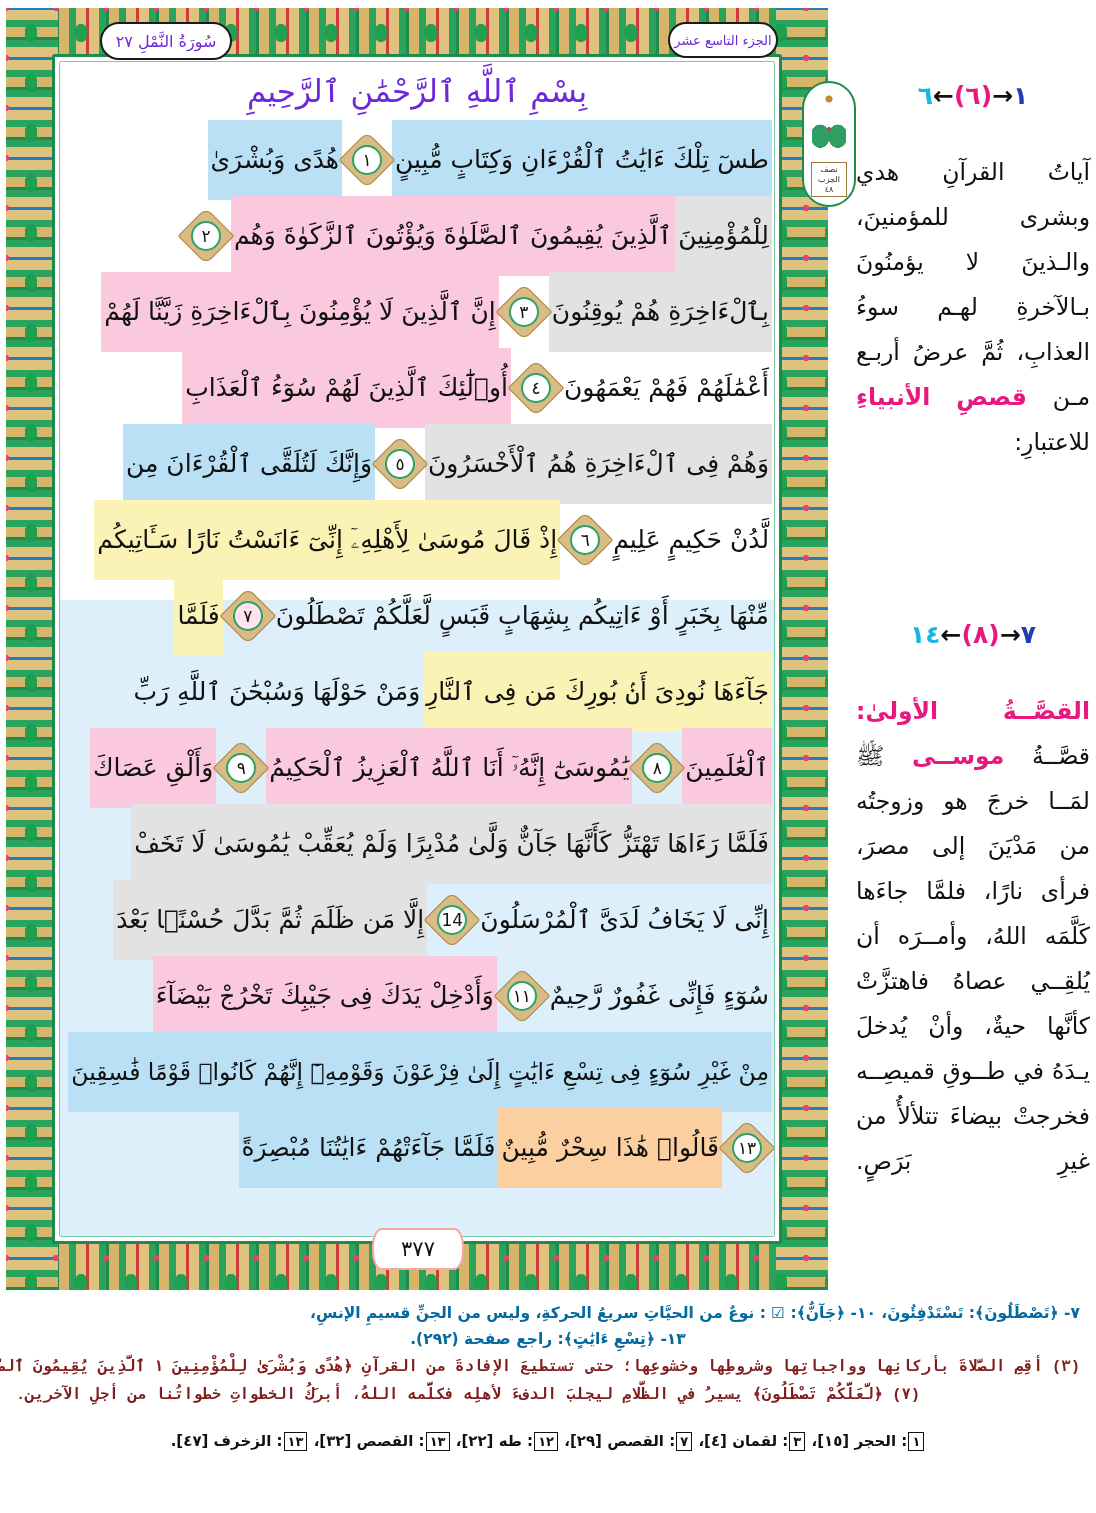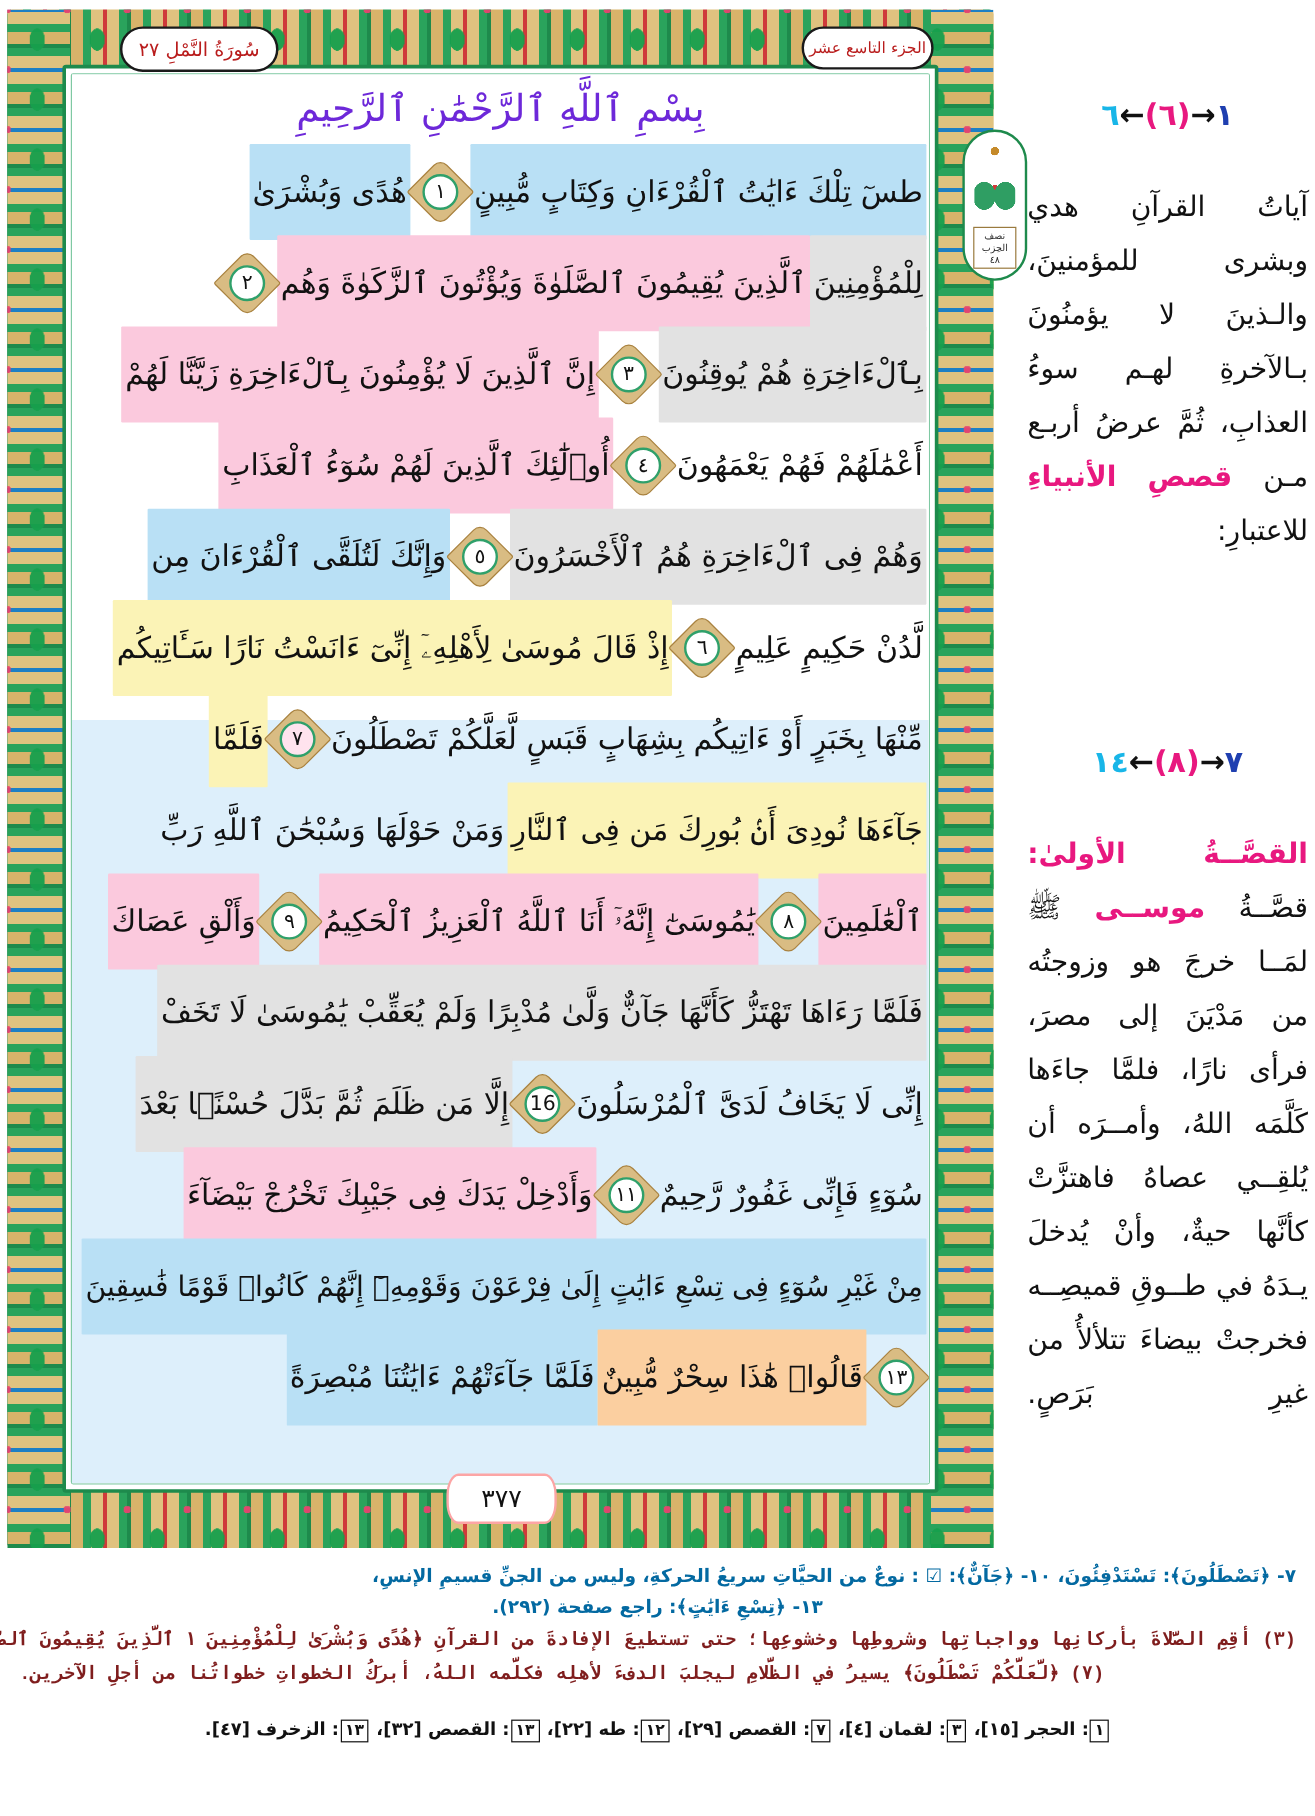--- a/index.html
+++ b/index.html
@@ -151,21 +151,21 @@
     border: 2px solid #2fa06a;
     display:flex; align-items:center; justify-content:center;
     font-size: 17px; color:#111;
     font-family: "DejaVu Sans", sans-serif;
   }
   .ayah-no.pinkfill .circle { background: #ffe3ee; }
 
   
   .hizb {
     position: absolute;
-    left: 802px; top: 108px;
+    left: 802px; top: 81px;
     width: 54px; height: 126px;
     background: #ffffff;
     border: 2px solid #1e8a4c;
     border-radius: 27px;
     display: flex; flex-direction: column;
     align-items: center; justify-content: flex-end;
     padding-bottom: 8px;
   }
   .hizb .orn {
     position:absolute; top: 10px; left: 50%; transform: translateX(-50%);
@@ -192,21 +192,21 @@
 
   
   .banner {
     position:absolute;
     background: #ffffff;
     border: 2px solid #1a1a1a;
     border-radius: 22px;
     display:flex; align-items:center; justify-content:center;
     direction: rtl;
     font-family: "DejaVu Sans", "Liberation Serif", serif;
-    color: #b91c1c;
+    color: #6d28d9;
     z-index: 6;
   }
   #surah-banner { left: 100px; top: 22px; width: 132px; height: 38px; font-size: 16px; }
   #juz-banner   { left: 668px; top: 22px; width: 110px; height: 36px; font-size: 13px; }
 
   
   .pagenum {
     position: absolute;
     left: 372px; top: 1228px;
     width: 92px; height: 42px;
@@ -318,21 +318,21 @@
         <div class="aline"><span class="seg hl-blue">طسٓ تِلْكَ ءَايَٰتُ ٱلْقُرْءَانِ وَكِتَابٍ مُّبِينٍ</span><span class="ayah-no"><span class="med"></span><span class="diamond"></span><span class="circle">١</span></span><span class="seg hl-blue">هُدًى وَبُشْرَىٰ</span></div>
         <div class="aline"><span class="seg hl-gray">لِلْمُؤْمِنِينَ</span><span class="seg hl-pink">ٱلَّذِينَ يُقِيمُونَ ٱلصَّلَوٰةَ وَيُؤْتُونَ ٱلزَّكَوٰةَ وَهُم</span><span class="ayah-no"><span class="med"></span><span class="diamond"></span><span class="circle">٢</span></span></div>
         <div class="aline"><span class="seg hl-gray">بِٱلْءَاخِرَةِ هُمْ يُوقِنُونَ</span><span class="ayah-no"><span class="med"></span><span class="diamond"></span><span class="circle">٣</span></span><span class="seg hl-pink">إِنَّ ٱلَّذِينَ لَا يُؤْمِنُونَ بِٱلْءَاخِرَةِ زَيَّنَّا لَهُمْ</span></div>
         <div class="aline"><span class="seg hl-none">أَعْمَٰلَهُمْ فَهُمْ يَعْمَهُونَ</span><span class="ayah-no"><span class="med"></span><span class="diamond"></span><span class="circle">٤</span></span><span class="seg hl-pink">أُو۟لَٰٓئِكَ ٱلَّذِينَ لَهُمْ سُوٓءُ ٱلْعَذَابِ</span></div>
         <div class="aline"><span class="seg hl-gray">وَهُمْ فِى ٱلْءَاخِرَةِ هُمُ ٱلْأَخْسَرُونَ</span><span class="ayah-no"><span class="med"></span><span class="diamond"></span><span class="circle">٥</span></span><span class="seg hl-blue">وَإِنَّكَ لَتُلَقَّى ٱلْقُرْءَانَ مِن</span></div>
         <div class="aline"><span class="seg hl-none">لَّدُنْ حَكِيمٍ عَلِيمٍ</span><span class="ayah-no"><span class="med"></span><span class="diamond"></span><span class="circle">٦</span></span><span class="seg hl-yellow">إِذْ قَالَ مُوسَىٰ لِأَهْلِهِۦٓ إِنِّىٓ ءَانَسْتُ نَارًا سَـَٔاتِيكُم</span></div>
         <div class="aline"><span class="seg hl-none">مِّنْهَا بِخَبَرٍ أَوْ ءَاتِيكُم بِشِهَابٍ قَبَسٍ لَّعَلَّكُمْ تَصْطَلُونَ</span><span class="ayah-no pinkfill"><span class="med"></span><span class="diamond"></span><span class="circle">٧</span></span><span class="seg hl-yellow">فَلَمَّا</span></div>
         <div class="aline"><span class="seg hl-yellow">جَآءَهَا نُودِىَ أَنۢ بُورِكَ مَن فِى ٱلنَّارِ</span><span class="seg hl-none">وَمَنْ حَوْلَهَا وَسُبْحَٰنَ ٱللَّهِ رَبِّ</span></div>
         <div class="aline"><span class="seg hl-pink">ٱلْعَٰلَمِينَ</span><span class="ayah-no"><span class="med"></span><span class="diamond"></span><span class="circle">٨</span></span><span class="seg hl-pink">يَٰمُوسَىٰٓ إِنَّهُۥٓ أَنَا ٱللَّهُ ٱلْعَزِيزُ ٱلْحَكِيمُ</span><span class="ayah-no"><span class="med"></span><span class="diamond"></span><span class="circle">٩</span></span><span class="seg hl-pink">وَأَلْقِ عَصَاكَ</span></div>
         <div class="aline"><span class="seg hl-gray">فَلَمَّا رَءَاهَا تَهْتَزُّ كَأَنَّهَا جَآنٌّ وَلَّىٰ مُدْبِرًا وَلَمْ يُعَقِّبْ يَٰمُوسَىٰ لَا تَخَفْ</span></div>
-        <div class="aline"><span class="seg hl-none">إِنِّى لَا يَخَافُ لَدَىَّ ٱلْمُرْسَلُونَ</span><span class="ayah-no"><span class="med"></span><span class="diamond"></span><span class="circle">16</span></span><span class="seg hl-gray">إِلَّا مَن ظَلَمَ ثُمَّ بَدَّلَ حُسْنًۢا بَعْدَ</span></div>
+        <div class="aline"><span class="seg hl-none">إِنِّى لَا يَخَافُ لَدَىَّ ٱلْمُرْسَلُونَ</span><span class="ayah-no"><span class="med"></span><span class="diamond"></span><span class="circle">14</span></span><span class="seg hl-gray">إِلَّا مَن ظَلَمَ ثُمَّ بَدَّلَ حُسْنًۢا بَعْدَ</span></div>
         <div class="aline"><span class="seg hl-none">سُوٓءٍ فَإِنِّى غَفُورٌ رَّحِيمٌ</span><span class="ayah-no"><span class="med"></span><span class="diamond"></span><span class="circle">١١</span></span><span class="seg hl-pink">وَأَدْخِلْ يَدَكَ فِى جَيْبِكَ تَخْرُجْ بَيْضَآءَ</span></div>
         <div class="aline" style="font-size: 23.5px;"><span class="seg hl-blue">مِنْ غَيْرِ سُوٓءٍ فِى تِسْعِ ءَايَٰتٍ إِلَىٰ فِرْعَوْنَ وَقَوْمِهِۦٓ إِنَّهُمْ كَانُوا۟ قَوْمًا فَٰسِقِينَ</span></div>
         <div class="aline"><span class="ayah-no"><span class="med"></span><span class="diamond"></span><span class="circle">١٣</span></span><span class="seg hl-orange">قَالُوا۟ هَٰذَا سِحْرٌ مُّبِينٌ</span><span class="seg hl-blue">فَلَمَّا جَآءَتْهُمْ ءَايَٰتُنَا مُبْصِرَةً</span></div>
       </div>
   </div>
 
   <div class="pagenum">
     <span>٣٧٧</span>
   </div>
 

